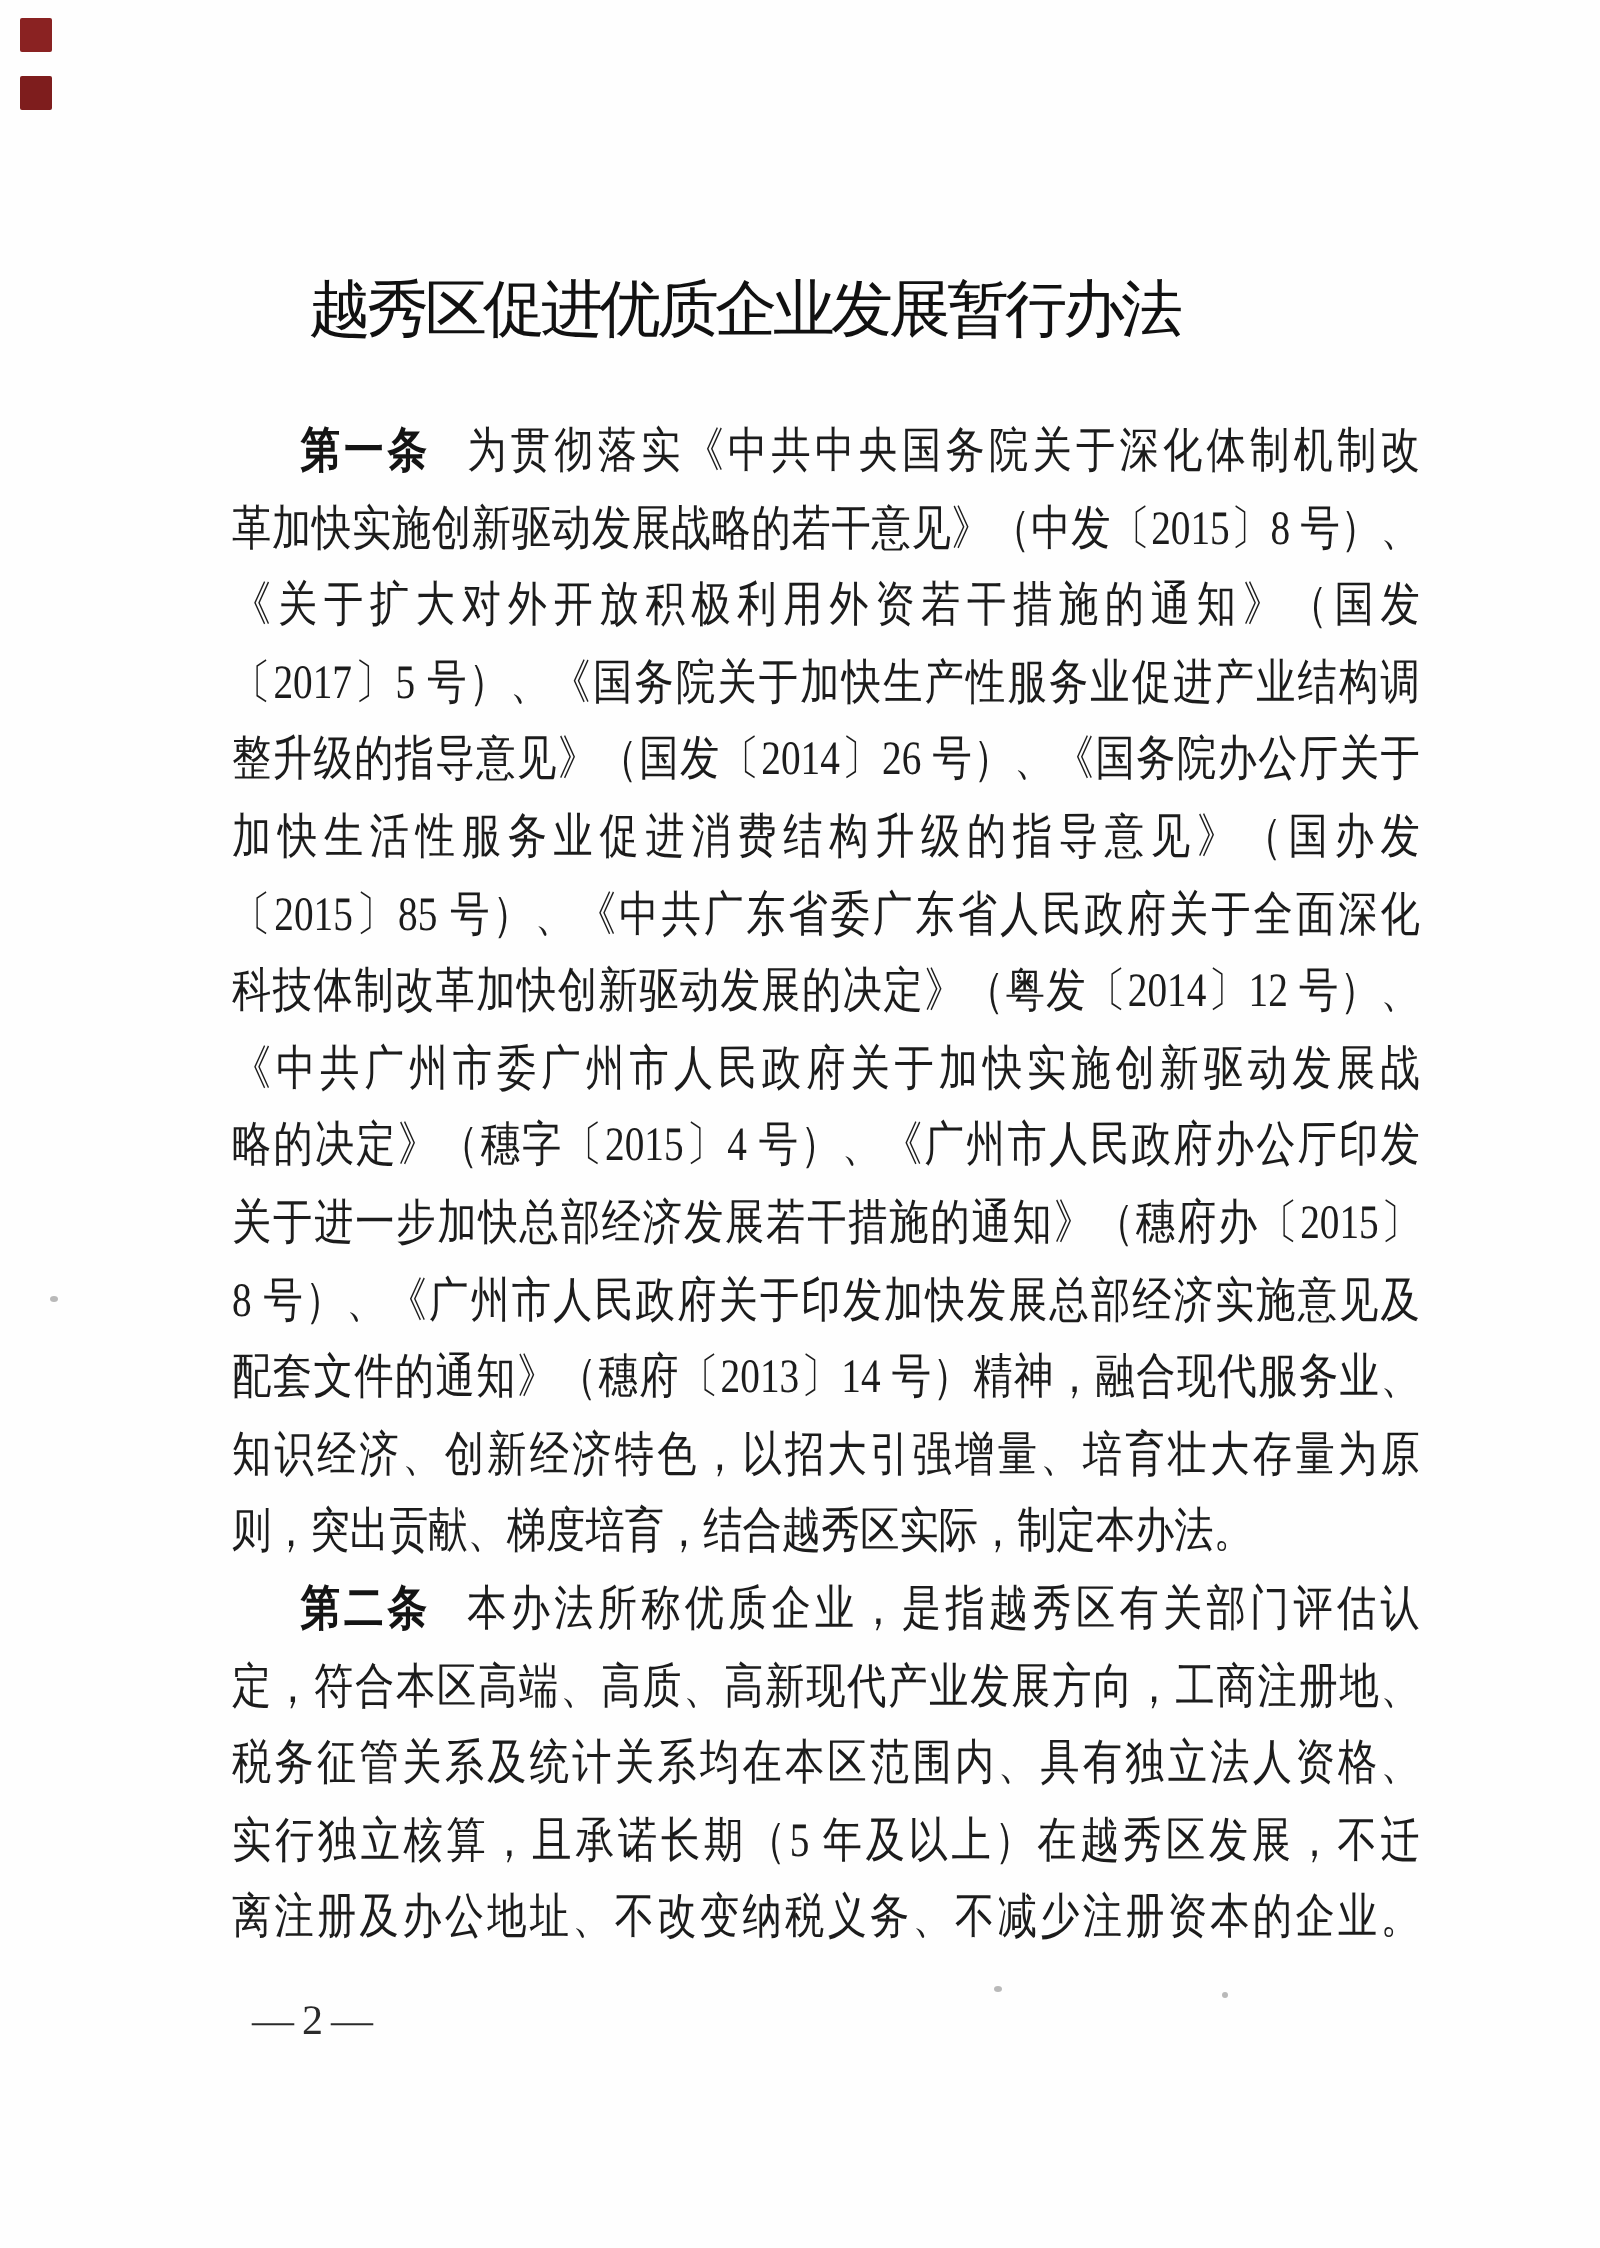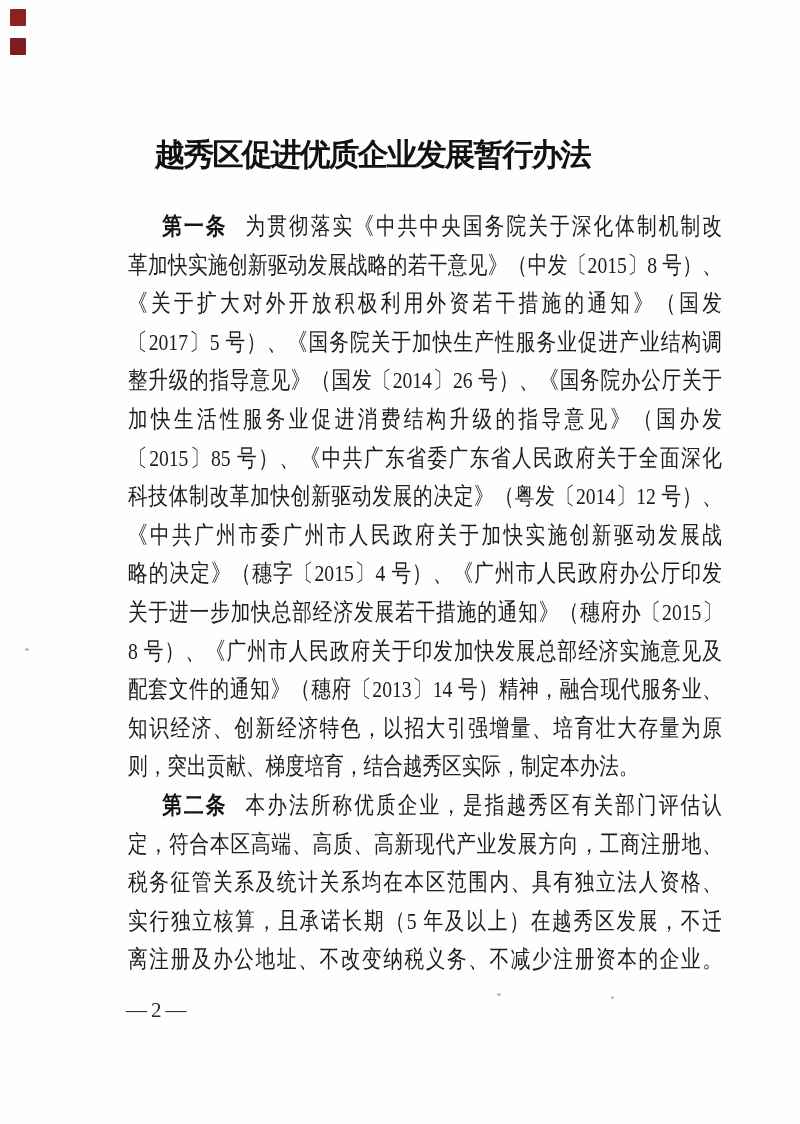--- a/index.html
+++ b/index.html
@@ -28,30 +28,30 @@
   .stamp.s1 { top: 9px; }
   .stamp.s2 { top: 38px; background: #7e1d1d; }
 
   .doc-title {
     position: absolute;
     top: 134px;
     left: 0;
     right: 56px;
     text-align: center;
     font-size: 31px;
-    font-weight: 700;
+    font-weight: 400;
     letter-spacing: -2px;
     color: #111111;
     white-space: nowrap;
   }
 
   .doc-body {
     position: absolute;
     top: 207px;
-    left: 128px;
+    left: 116px;
     width: 594px;
   }
   .line {
     position: relative;
     box-sizing: border-box;
     width: 726px;                 
     transform: scaleX(0.818);     
     transform-origin: 0 0;
     height: 38.6px;
     line-height: 38.6px;

